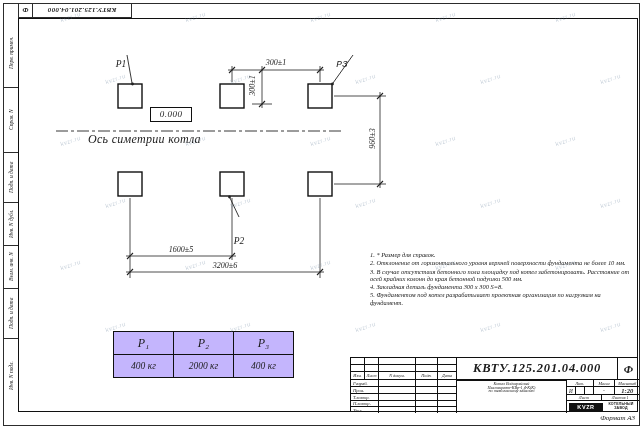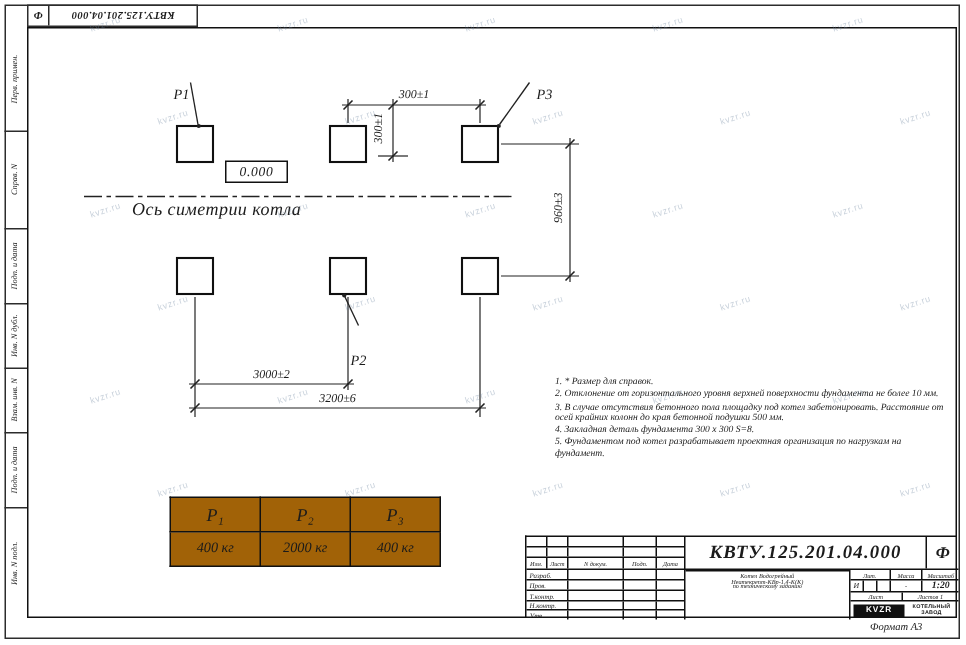--- a/index.html
+++ b/index.html
@@ -40,21 +40,21 @@
   .levelmark { left:150px; top:107px; width:42px; height:15px; border:1px solid #101010;
                font-size:9px; line-height:13px; letter-spacing:.5px; background:#fff; }
   .axislabel { left:88px; top:132px; width:190px; font-size:12px; text-align:left; letter-spacing:.3px; }
 
   .notes { left:370px; top:251px; width:264px; z-index:5; font-size:6.4px; line-height:7.3px; font-style:italic; }
   .notes .note { margin-bottom:1px; }
 
   
   .loadtable { left:113px; top:331px; z-index:5; border-collapse:collapse; }
   .loadtable td { border:1.4px solid #101010; width:60px; height:23px; text-align:center;
-                  font-style:italic; background:#a16207; }
+                  font-style:italic; background:#c4b5fd; }
   .loadtable .hd { font-size:12px; }
   .loadtable .vl { font-size:9.5px;text-align:center; }
 
   
   .tblock { left:350px; top:357px; width:288px; height:55px; border-left:1px solid #101010;
             border-top:1px solid #101010; z-index:5; background:transparent; }
   .tb-left { position:absolute; left:0; top:0; width:105px; height:55px; }
   .tb-row { display:flex; border-bottom:1px solid #101010; }
   .tb-row:last-child { border-bottom:none; }
   .tb-row .c { border-right:1px solid #101010; height:100%; display:flex; align-items:center;
@@ -83,21 +83,21 @@
   .mrow .mc.nl { border-right:none; }
   .scaleval { font-size:6.5px !important; font-weight:bold; }
   .litval { font-size:5.2px !important; }
   .logorow { display:flex; align-items:center; padding:1px 2px; gap:2px; }
   .logobox { width:34px; height:9px; background:#101010; color:#fff;
              font:bold 5.5px "Liberation Sans", sans-serif; display:flex; align-items:center;
              justify-content:center; letter-spacing:.6px; }
   .companytxt { flex:1; text-align:center; }
   .companytxt div { font:bold 3.6px "Liberation Sans", sans-serif; line-height:3.9px; letter-spacing:.2px; }
 
-  .formatlabel { left:560px; top:414px; width:75px; text-align:center; font-size:7px; font-style:italic; z-index:5; }
+  .formatlabel { left:560px; top:414px; width:75px; text-align:right; font-size:7px; font-style:italic; z-index:5; }
 
   .wmlayer { left:0; top:0; width:644px; height:430px; z-index:6; pointer-events:none; }
   .wmark { position:absolute; transform:rotate(-18deg); font:6px "Liberation Sans", sans-serif;
            color:rgba(110,135,160,.38); letter-spacing:.5px; white-space:nowrap; }
 </style>
 </head>
 <body>
 
 <div class="sheet">
 
@@ -186,27 +186,27 @@
       <line x1="127" y1="55" x2="132" y2="83"></line>
       <circle cx="132.5" cy="84" r="1.4" stroke="none"></circle>
       <line x1="353" y1="55" x2="333" y2="83"></line>
       <circle cx="332.5" cy="84" r="1.4" stroke="none"></circle>
       <line x1="239" y1="217" x2="230" y2="198"></line>
       <circle cx="229.5" cy="197" r="1.4" stroke="none"></circle>
     </g>
   </svg>
 
   <div class="lbl ptlabel" style="left:110px; top:41px;">Р1</div>
-  <div class="lbl ptlabel" style="left:352px; top:41px;">Р3</div>
+  <div class="lbl ptlabel" style="left:331px; top:41px;font-family:Liberation Mono, monospace;">Р3</div>
   <div class="lbl ptlabel" style="left:228px; top:218px;">Р2</div>
 
   <div class="lbl dimtext" style="left:248px; top:58px; width:56px;">300±1</div>
   <div class="lbl dimtext rot90" style="left:229px; top:81px; width:46px;">300±1</div>
   <div class="lbl dimtext rot90" style="left:350px; top:134px; width:44px;">960±3</div>
-  <div class="lbl dimtext" style="left:151px; top:245px; width:60px;">3000±2</div>
+  <div class="lbl dimtext" style="left:151px; top:245px; width:60px;">1600±5</div>
   <div class="lbl dimtext" style="left:195px; top:261px; width:60px;">3200±6</div>
 
   <div class="lbl levelmark">0.000</div>
   <div class="lbl axislabel">Ось симетрии котла</div>
 
   <div class="abs notes">
     <div class="note">1. * Размер для справок.</div>
     <div class="note">2. Отклонение от горизонтального уровня верхней поверхности фундамента не более 10 мм.</div>
     <div class="note">3. В случае отсутствия бетонного пола площадку под котел забетонировать. Расстояние от осей крайних колонн до края бетонной подушки 500 мм.</div>
     <div class="note">4. Закладная деталь фундамента 300 х 300 S=8.</div>

